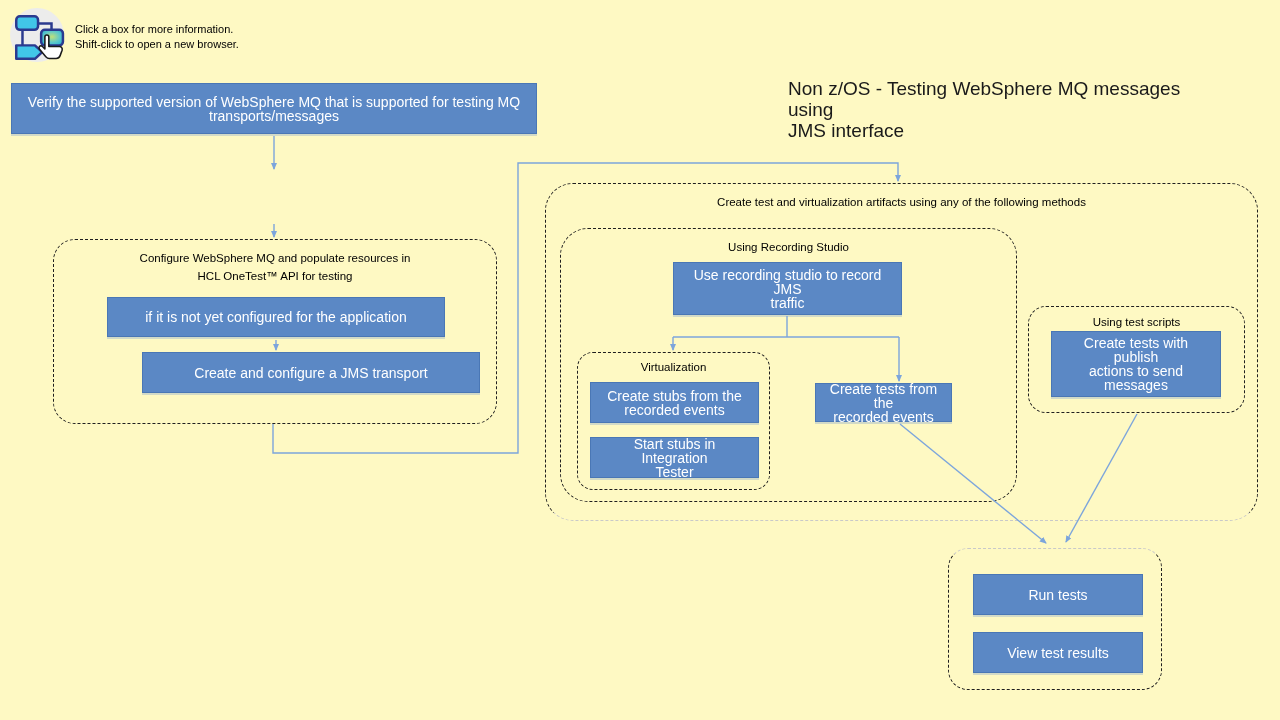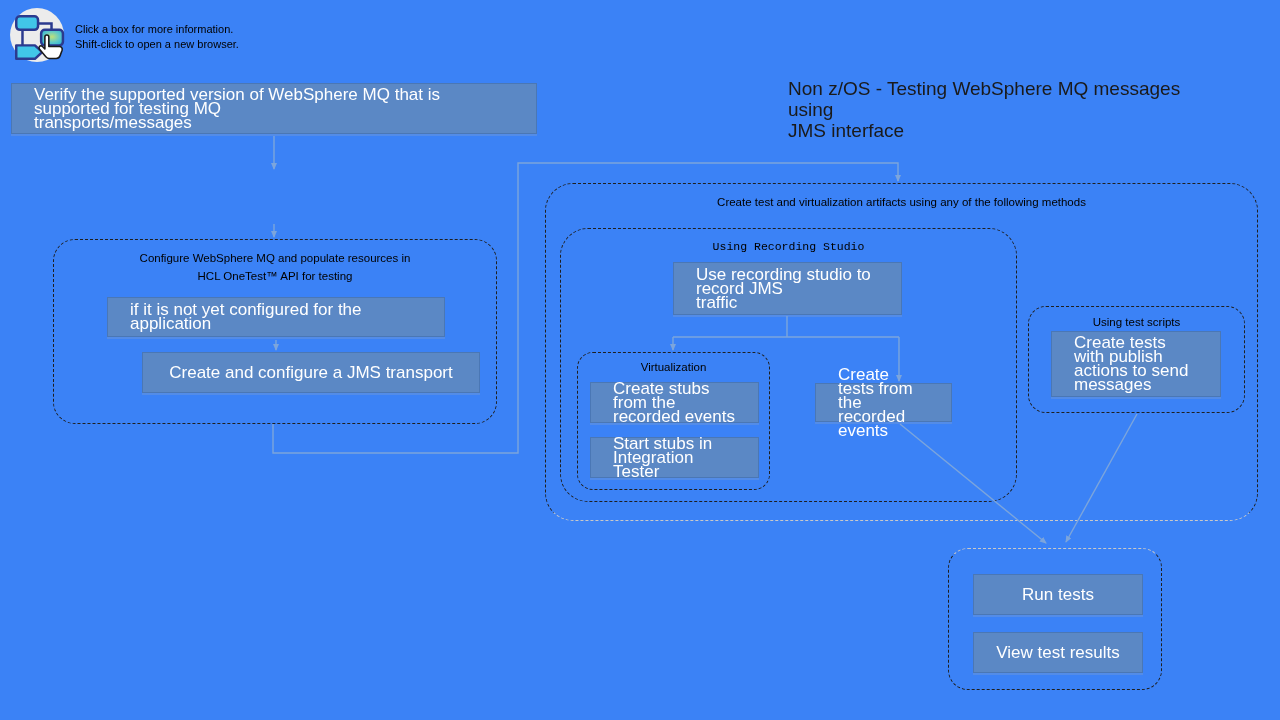--- a/index.html
+++ b/index.html
@@ -1,31 +1,31 @@
 <!DOCTYPE html>
 <html style="--box-fill: #5b88c5; --box-border: #4a77b5; --connector: #7ca5dc; --dash: #1f1f1f; --dash-light: #c9c9c9; --text-dark: #1a1a1a;"><head>
 <meta charset="utf-8">
 <style>
   :root{
     --box-fill:#5b88c5; --box-border:#4a77b5; --connector:#7ca5dc;
     --dash:#1f1f1f; --dash-light:#c9c9c9; --text-dark:#1a1a1a;
   }
   *{margin:0;padding:0;box-sizing:border-box;}
   body{background:#fff;font-family:"Liberation Sans",sans-serif;}
-  #stage{position:relative;width:1280px;height:720px;background:#3b82f6;overflow:hidden;}
+  #stage{position:relative;width:1280px;height:720px;background:#fef9c3;overflow:hidden;}
 
   .note{position:absolute;left:75px;top:22px;font-size:11px;line-height:15px;
         color:#000;white-space:pre-line;}
   .title{position:absolute;left:788px;top:78px;width:440px;font-size:19px;
          line-height:21px;color:var(--text-dark);white-space:pre-line;}
 
   .box{position:absolute;background:var(--box-fill);border:1px solid var(--box-border);
-       color:#fff;font-size:17px;line-height:14px;
+       color:#fff;font-size:14px;line-height:14px;text-align:center;
        display:flex;align-items:center;justify-content:center;
-       white-space:pre-line;padding:2px 22px;box-shadow:0 2px 0 rgba(130,160,205,.35);
+       white-space:pre-line;padding:2px 9px;box-shadow:0 2px 0 rgba(130,160,205,.35);
        cursor:pointer;}
 
   .group{position:absolute;border:1px dashed var(--dash);background:transparent;}
   .group-label{position:absolute;left:0;right:0;text-align:center;font-size:11.5px;
        line-height:18px;color:#000;white-space:pre-line;}
 
   #grp-artifacts{border-radius:28px;border-bottom-color:var(--dash-light);}
   #grp-recording{border-radius:28px;}
   #grp-configure{border-radius:22px;}
   #grp-virtualization{border-radius:16px;}
@@ -68,21 +68,21 @@
   <div class="group" id="grp-configure" style="left:53px;top:239px;width:444px;height:185px;">
     <div class="group-label" style="top:9px;">Configure WebSphere MQ and populate resources in
 HCL OneTest™ API for testing</div>
   </div>
 
   <div class="group" id="grp-artifacts" style="left:545px;top:183px;width:713px;height:338px;">
     <div class="group-label" style="top:9px;">Create test and virtualization artifacts using any of the following methods</div>
   </div>
 
   <div class="group" id="grp-recording" style="left:560px;top:228px;width:457px;height:274px;">
-    <div class="group-label" style="top:9px;font-family:Liberation Mono, monospace;">Using Recording Studio</div>
+    <div class="group-label" style="top:9px;">Using Recording Studio</div>
   </div>
 
   <div class="group" id="grp-virtualization" style="left:577px;top:352px;width:193px;height:138px;">
     <div class="group-label" style="top:5px;">Virtualization</div>
   </div>
 
   <div class="group" id="grp-scripts" style="left:1028px;top:306px;width:217px;height:107px;">
     <div class="group-label" style="top:6px;">Using test scripts</div>
   </div>
 

